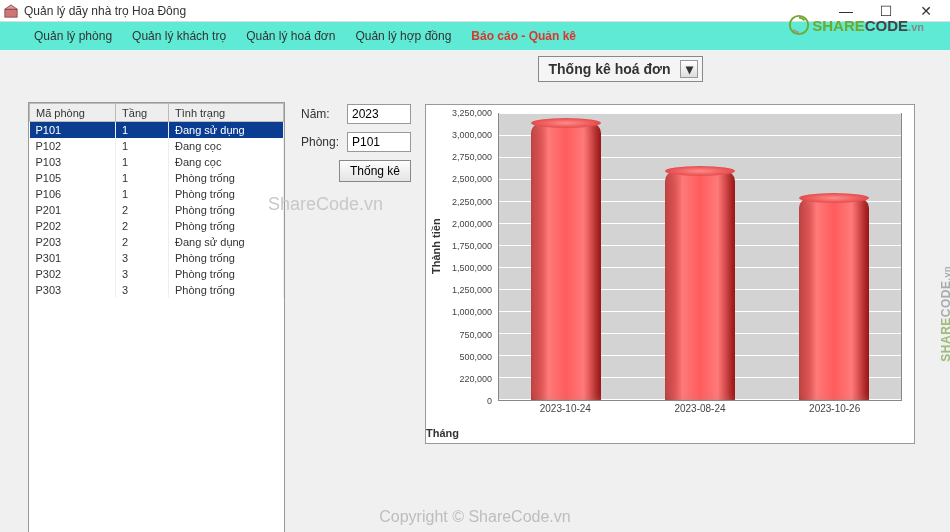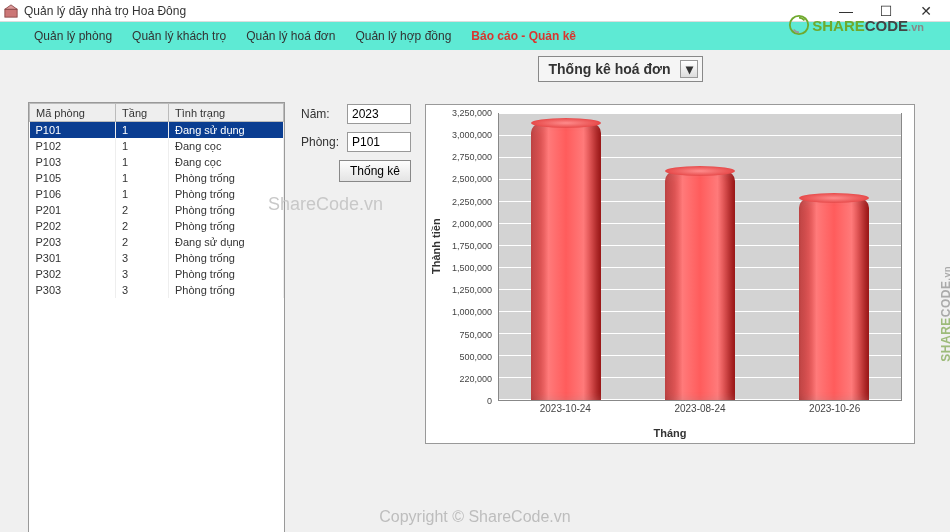--- a/index.html
+++ b/index.html
@@ -42,21 +42,21 @@
 .form-row label { width: 38px; text-align: left; }
 .form-row input { flex: 1; border: 1px solid #999; padding: 2px 4px; height: 20px; font-size: 12px; background: #fff; width: 58px; }
 .btn { padding: 2px 10px; border: 1px solid #888; background: linear-gradient(#fdfdfd,#e4e4e4); cursor: pointer; font-size: 12px; height: 22px; }
 
 .chart-box { flex: 1; border: 1px solid #999; background: #fff; position: relative; height: 340px; min-width: 490px; }
 .chart-inner { position: absolute; left: 72px; top: 8px; right: 12px; bottom: 42px; background: #d3d3d3; border: 1px solid #888; }
 .y-ticks { position: absolute; left: 0; top: 8px; bottom: 42px; width: 70px; }
 .y-tick { position: absolute; right: 4px; font-size: 9px; color: #444; transform: translateY(50%); }
 .gridline { position: absolute; left: 0; right: 0; height: 1px; background: #fff; }
 .y-label { position: absolute; left: 2px; top: 50%; transform: translateY(-50%) rotate(-90deg); transform-origin: left center; font-size: 11px; font-weight: bold; color: #333; white-space: nowrap; }
-.x-label { position: absolute; bottom: 4px; left: 0; right: 0; text-align: center; font-size: 11px; font-weight: bold; }
+.x-label { position: absolute; bottom: 4px; left: 0; right: 0; font-size: 11px; font-weight: bold; }
 .x-ticks { position: absolute; left: 72px; right: 12px; bottom: 26px; height: 14px; }
 .x-tick { position: absolute; font-size: 10px; color: #444; transform: translateX(-50%); }
 
 .bar { position: absolute; bottom: 0; width: 70px; border-radius: 10px 10px 0 0; background: linear-gradient(90deg, #b01818 0%, #ff7a7a 25%, #ff5c5c 50%, #ff7a7a 75%, #b01818 100%); box-shadow: inset -6px 0 8px rgba(0,0,0,.15), inset 6px 0 8px rgba(255,255,255,.2); }
 .bar::before { content:""; position:absolute; top:-5px; left:0; right:0; height:10px; background: radial-gradient(ellipse at center, #ff8c8c 0%, #e34040 80%); border-radius: 50%; }
 
 .wm-side { position: absolute; right: 4px; top: 50%; transform: translateY(-50%) rotate(-90deg); transform-origin: right center; font-size: 12px; color: #aaa; font-weight: bold; letter-spacing: .5px; z-index:50; }
 .wm-side .share { color:#9dbb7a; }
 .wm-mid { position: absolute; left: 268px; top: 194px; color: #c8c8c8; font-size: 18px; font-weight: 500; z-index:40; }
 .wm-bottom { position: absolute; bottom: 6px; left: 0; right: 0; text-align: center; color: #bdbdbd; font-size: 16px; font-weight: 500; z-index:40; }

